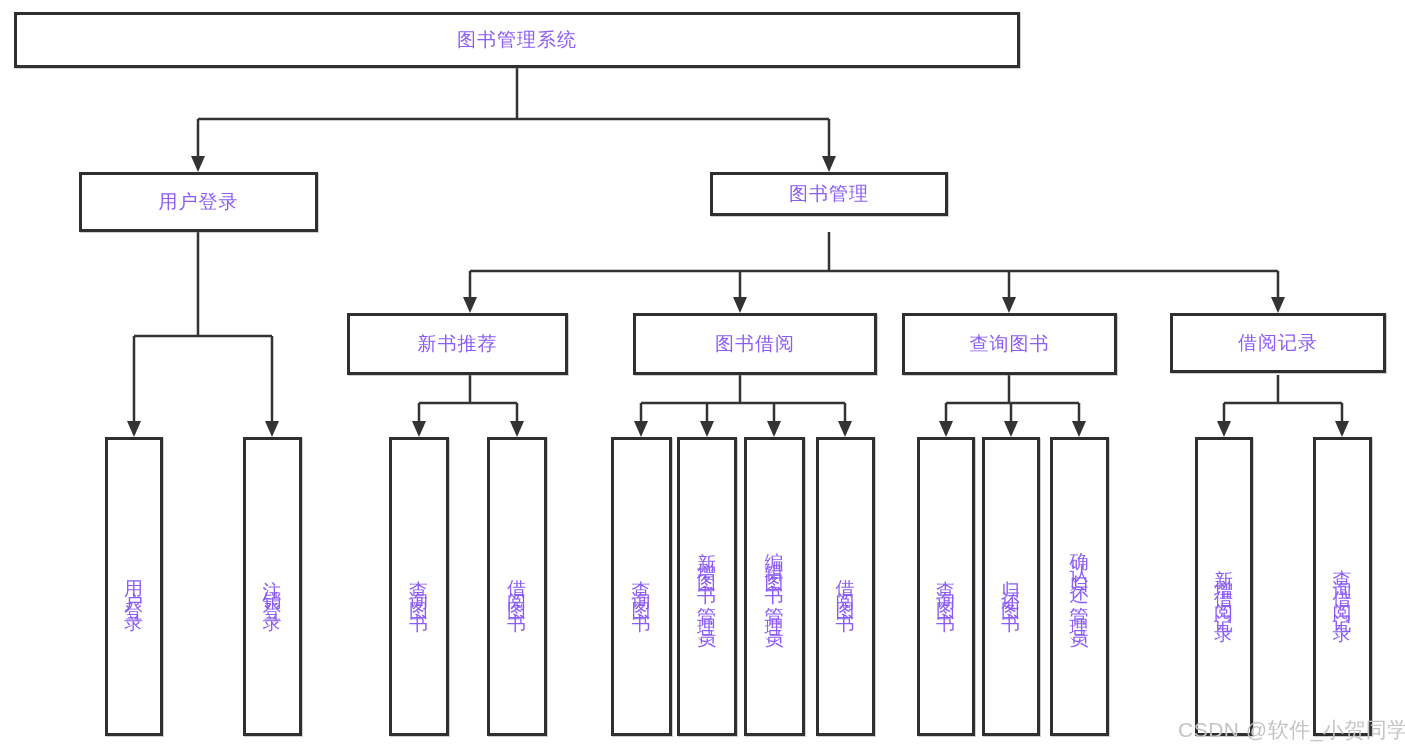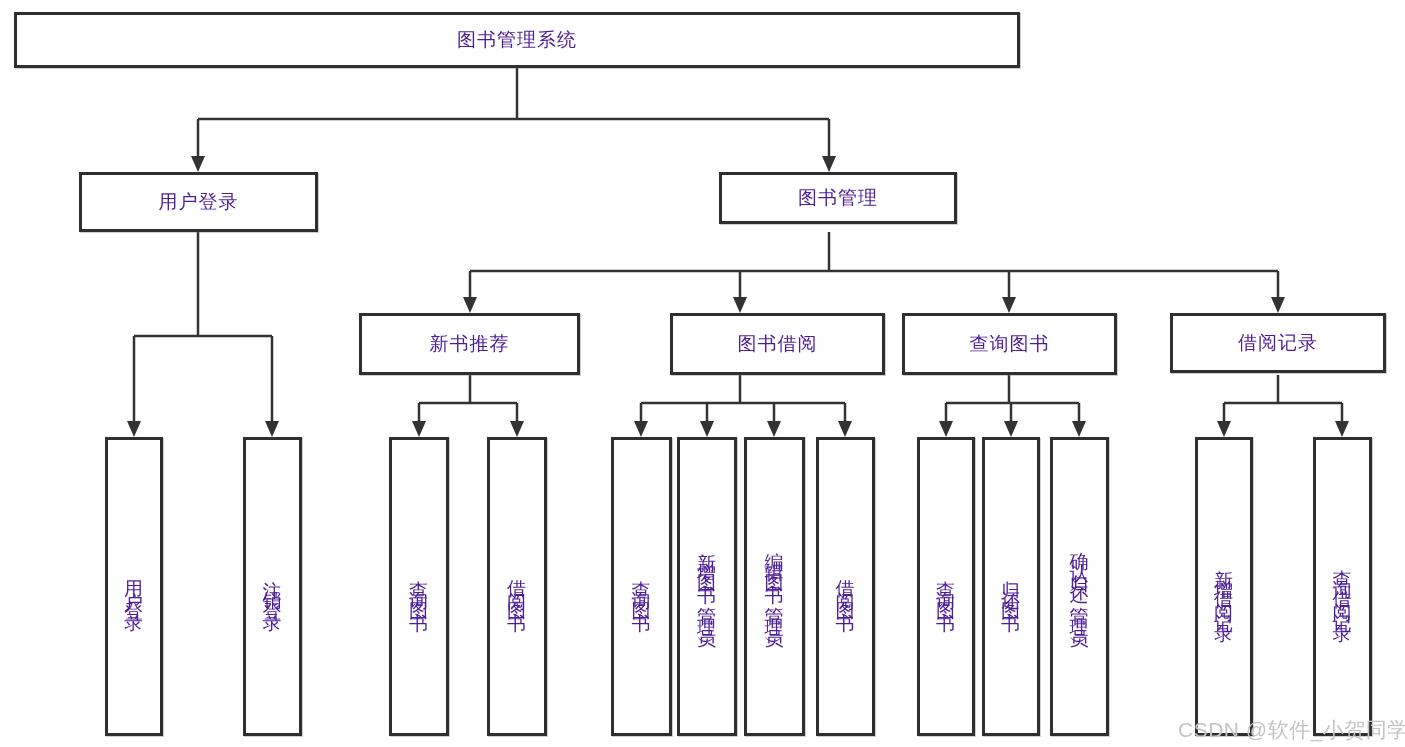--- a/index.html
+++ b/index.html
@@ -23,39 +23,39 @@
     pointer-events: none;
   }
   .box {
     position: absolute;
     box-sizing: border-box;
     border: 3px solid #2f2f2f;
     background: #ffffff;
     display: flex;
     align-items: center;
     justify-content: center;
-    color: #4c1d95;
+    color: #8b5cf6;
     z-index: 2;
     box-shadow: 1px 1px 0 rgba(120,120,120,0.35);
   }
   .h-box { font-size: 19px; letter-spacing: 1px; }
   .v-box span {
     writing-mode: vertical-rl;
     text-orientation: mixed;
     font-size: 19px;
     letter-spacing: 11px;
     line-height: 1.0;
     white-space: nowrap;
   }
   
   .n-root   { left: 14px;   top: 12px;  width: 1006px; height: 56px; }
   .n-login  { left: 79px;   top: 172px; width: 239px;  height: 60px; }
-  .n-mgmt   { left: 710px;  top: 172px; width: 238px;  height: 52px; margin-left: 9px; }
-  .n-newrec { left: 359px;  top: 313px; width: 221px;  height: 62px; }
-  .n-borrow { left: 633px;  top: 313px; width: 215px;  height: 62px; margin-left: 37px; }
+  .n-mgmt   { left: 710px;  top: 172px; width: 238px;  height: 44px; }
+  .n-newrec { left: 347px;  top: 313px; width: 221px;  height: 62px; }
+  .n-borrow { left: 633px;  top: 313px; width: 244px;  height: 62px; }
   .n-curr   { left: 902px;  top: 313px; width: 215px;  height: 62px; }
   .n-record { left: 1170px; top: 313px; width: 216px;  height: 60px; }
   .leaf { top: 437px; height: 299px; }
   .l-g1a { left: 105px;  width: 58px; }
   .l-g1b { left: 243px;  width: 59px; }
   .l-g2a { left: 389px;  width: 60px; }
   .l-g2b { left: 487px;  width: 60px; }
   .l-g3a { left: 611px;  width: 61px; }
   .l-g3b { left: 677px;  width: 60px; }
   .l-g3c { left: 744px;  width: 61px; }

